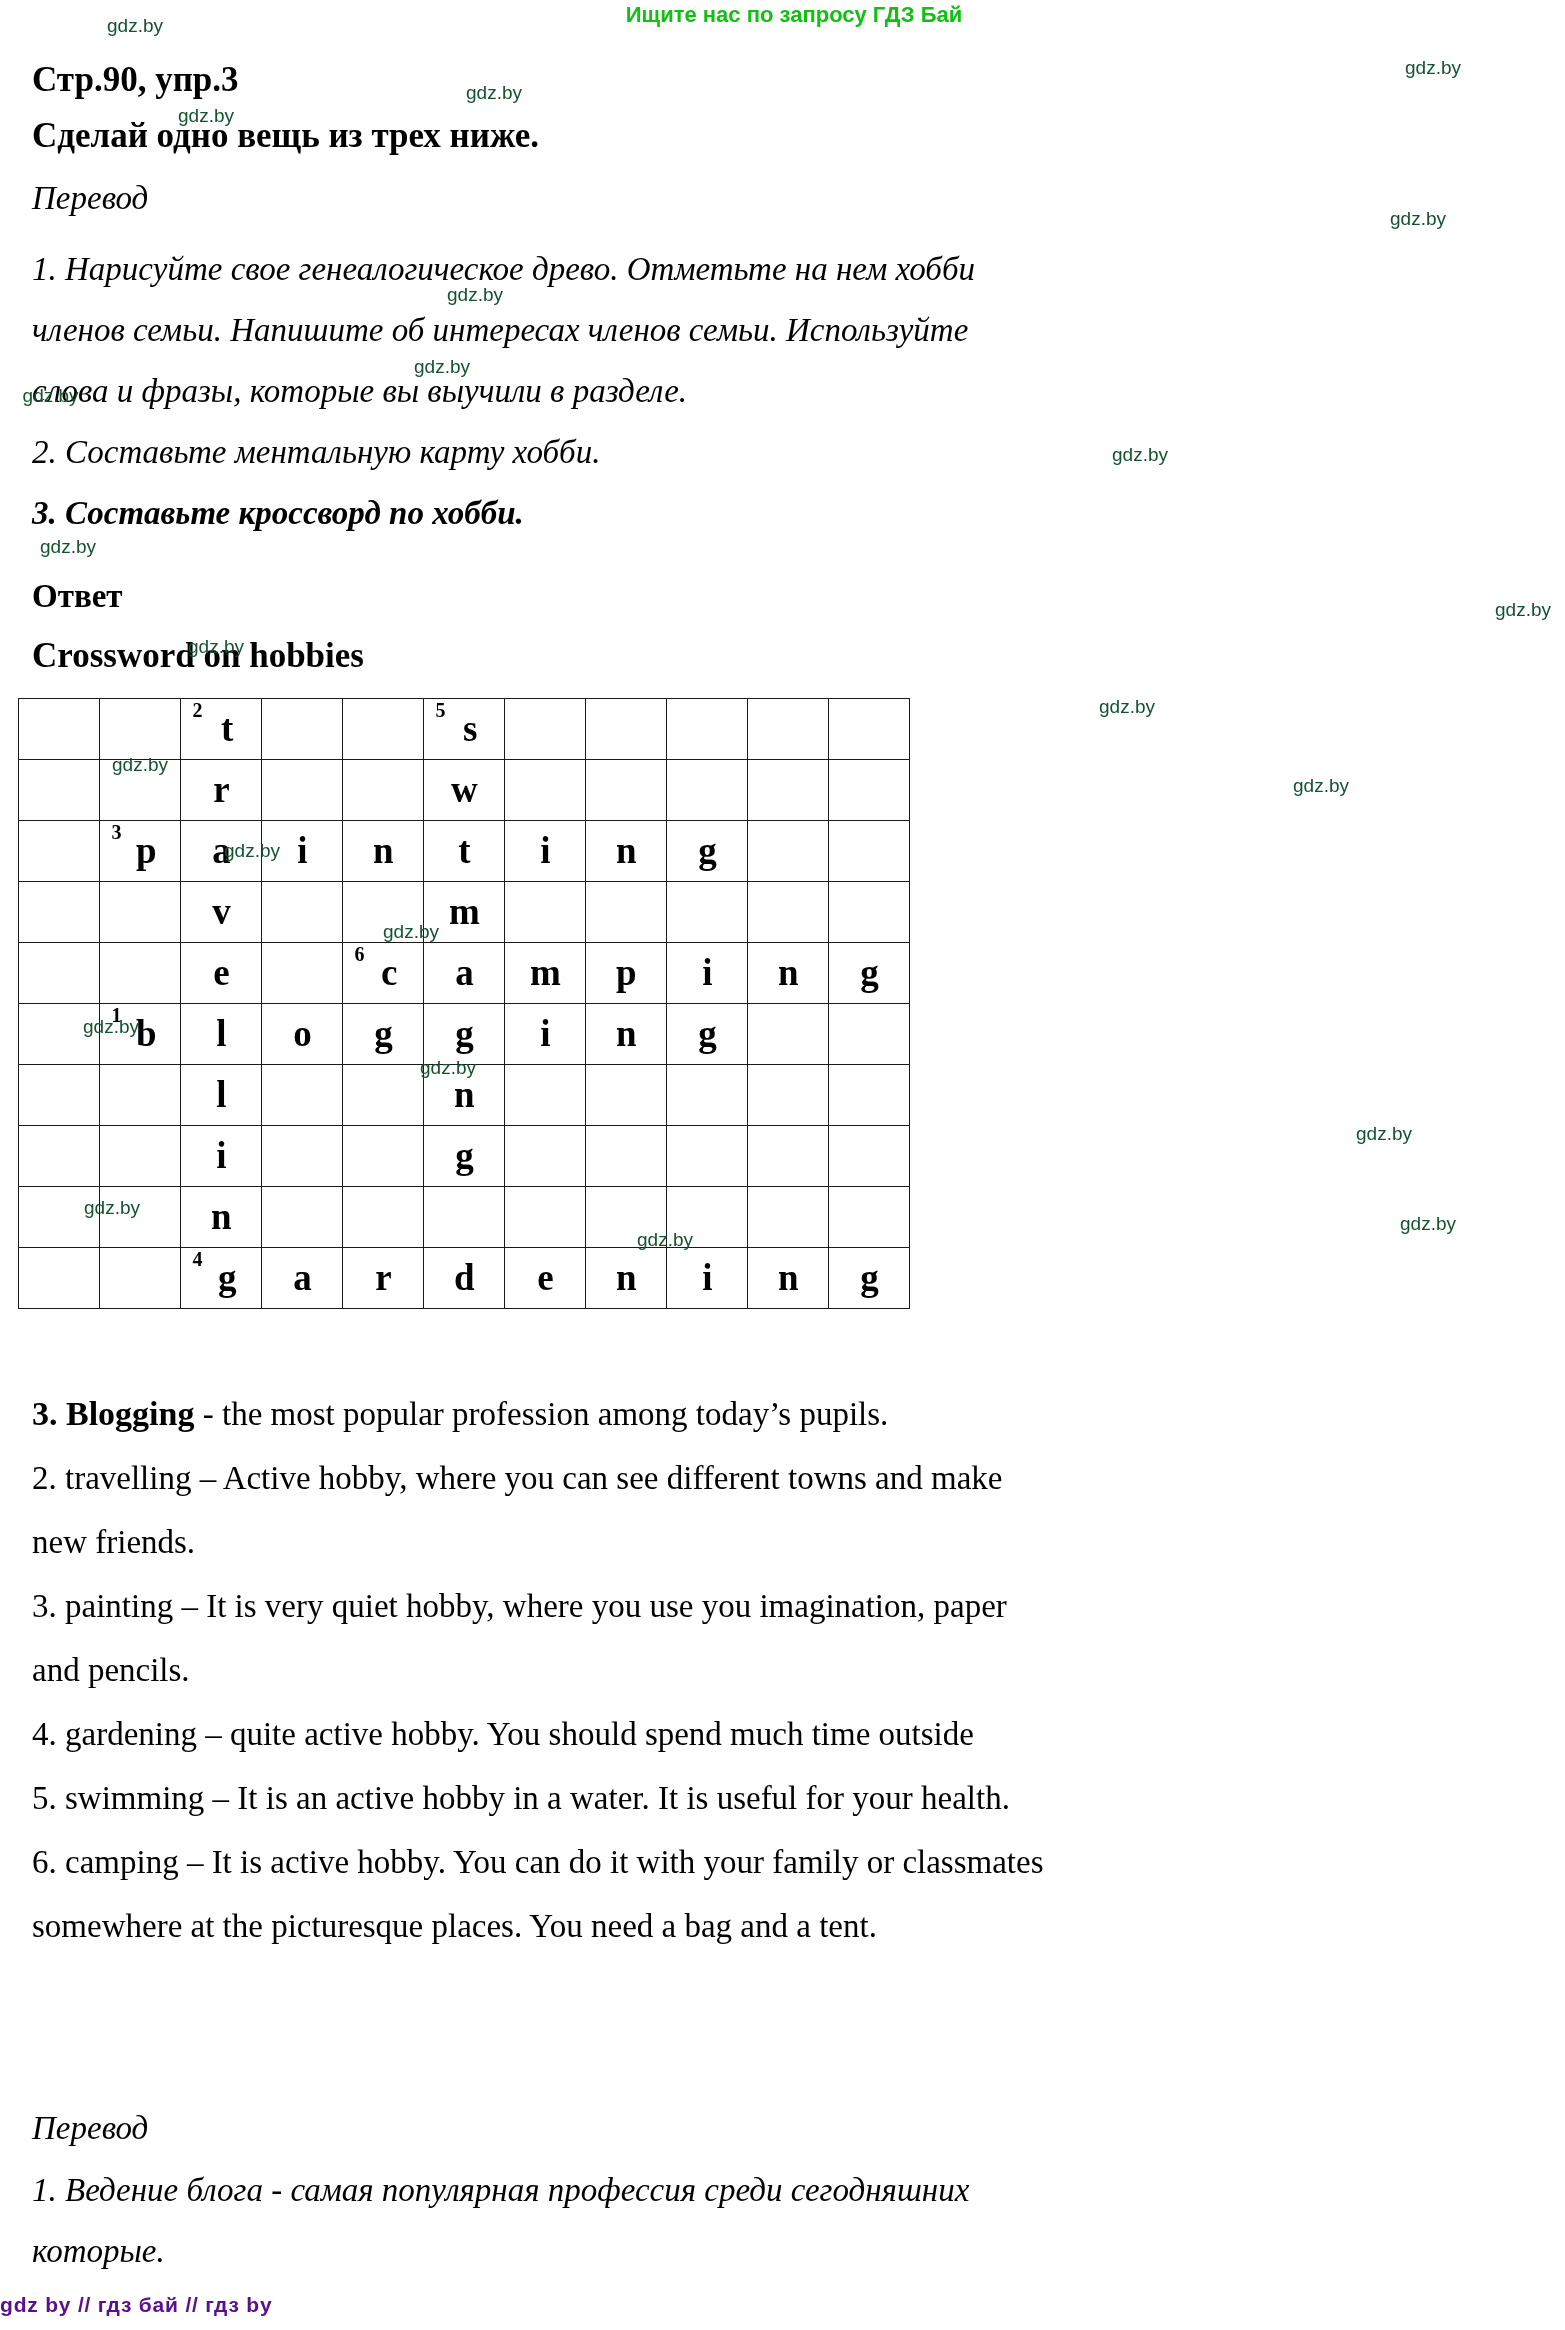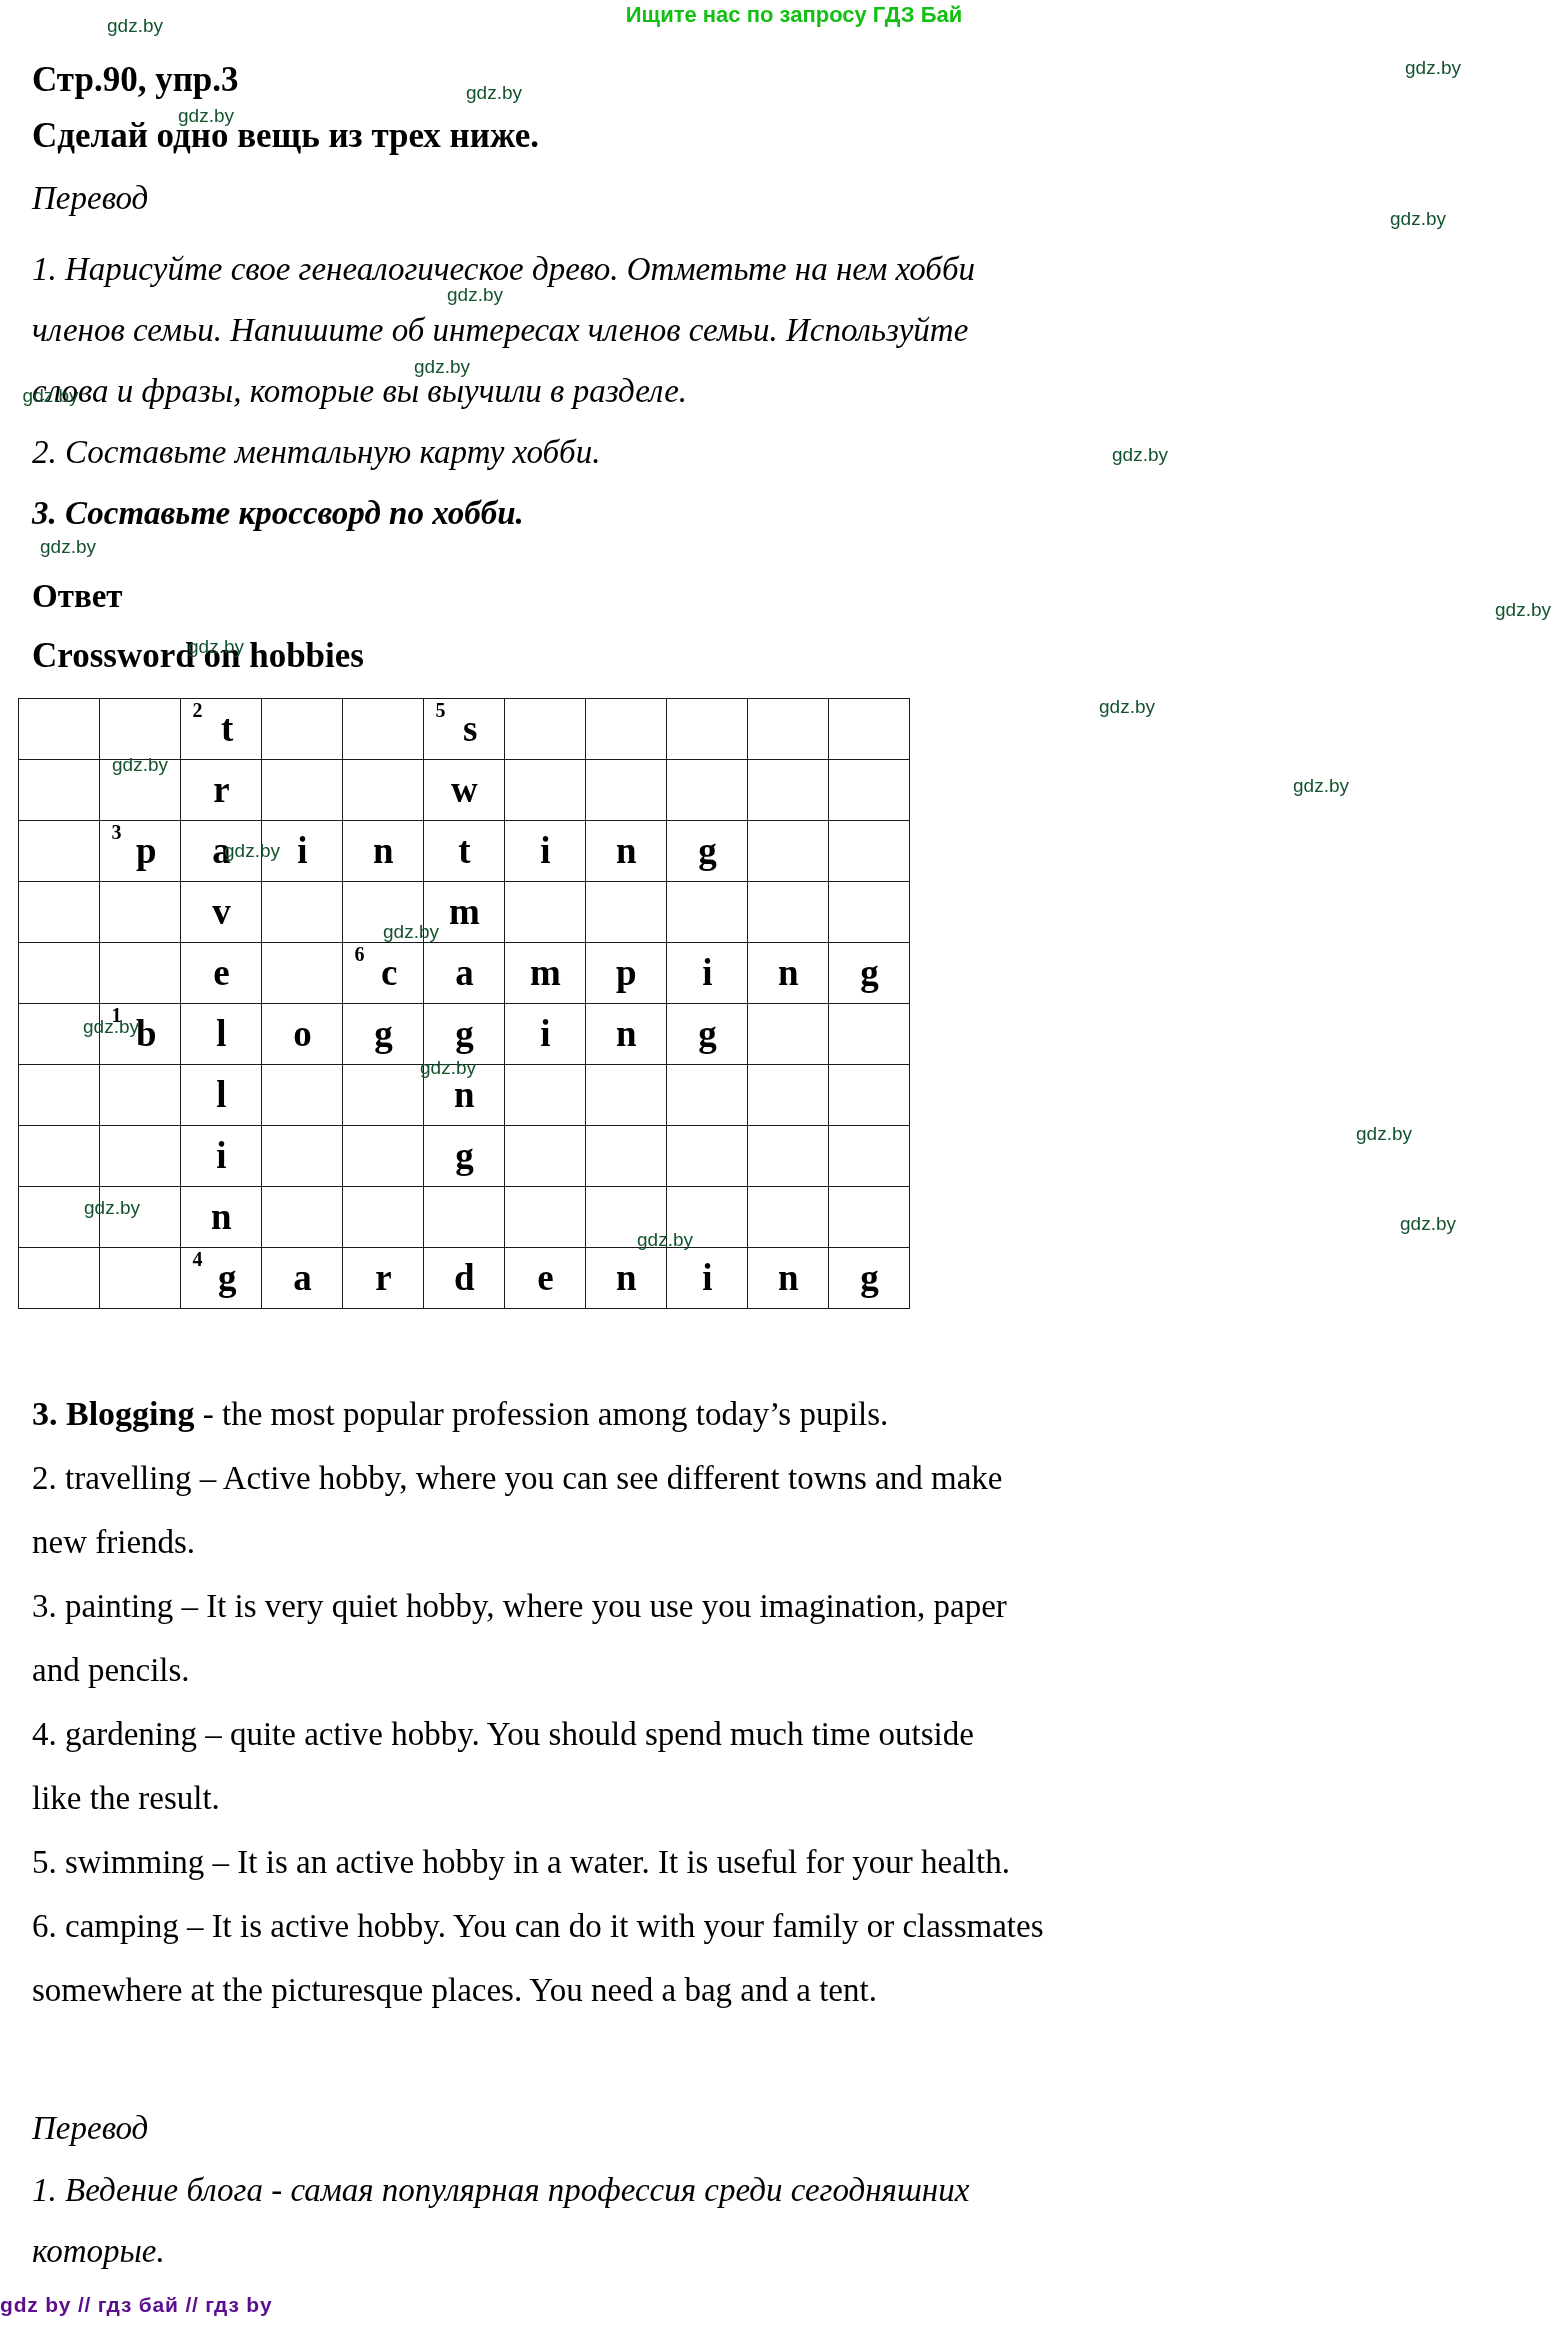--- a/index.html
+++ b/index.html
@@ -565,21 +565,20 @@
   </table>
 </div>
 
 <div class="en-block">
     <div class="en-line"><span class="kw-bold">3. Blogging</span><span>  - the most popular profession among today’s pupils.</span></div>
     <div class="en-line"><span>2. travelling – Active hobby, where you can see different towns and make</span></div>
     <div class="en-line"><span>new friends.</span></div>
     <div class="en-line"><span>3. painting – It is very quiet hobby, where you use you imagination, paper</span></div>
     <div class="en-line"><span>and pencils.</span></div>
     <div class="en-line"><span>4.  gardening – quite active hobby. You should spend much time outside</span></div>
-    <div class="en-line"><span>like the result.</span></div>
     <div class="en-line"><span>5. swimming – It is an active hobby in a water. It is useful for your health.</span></div>
     <div class="en-line"><span>6. camping – It is active hobby. You can do it with your family or classmates</span></div>
     <div class="en-line"><span>somewhere at the picturesque places. You need a bag and a tent.</span></div>
   </div>
 
 <div class="translate-label-2">Перевод</div>
 <div class="ru-answer">
     <div class="ru-line">1. Ведение блога - самая популярная профессия среди сегодняшних</div>
     <div class="ru-line">которые.</div>
   </div>

